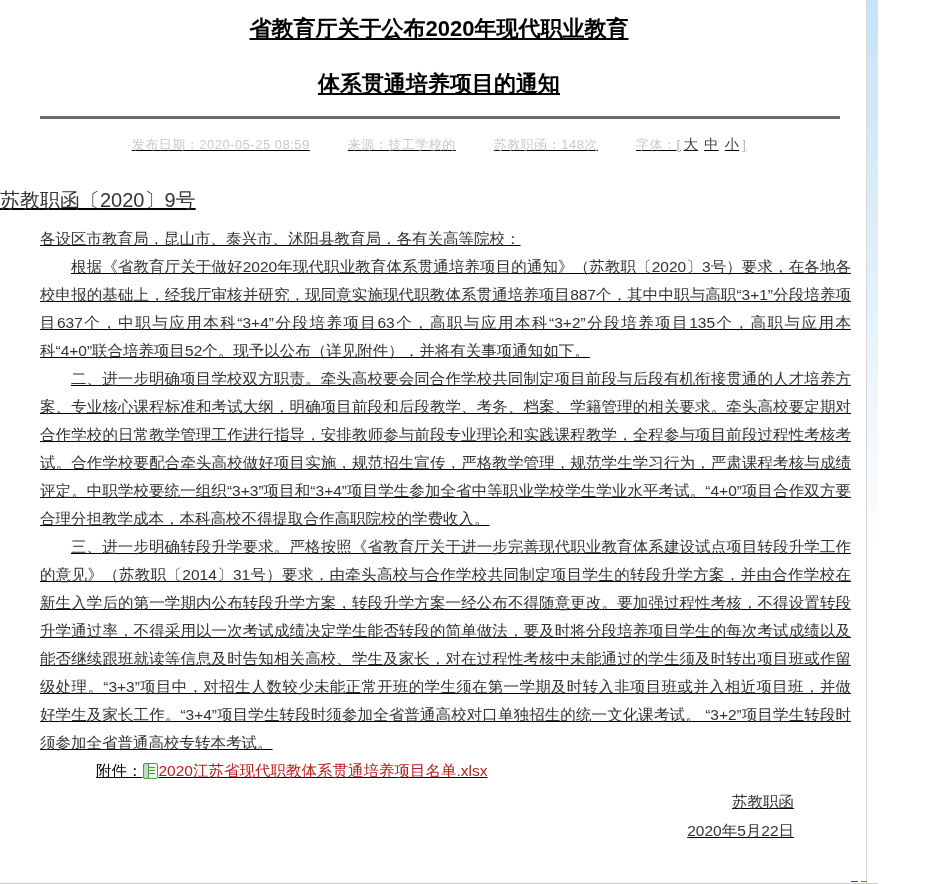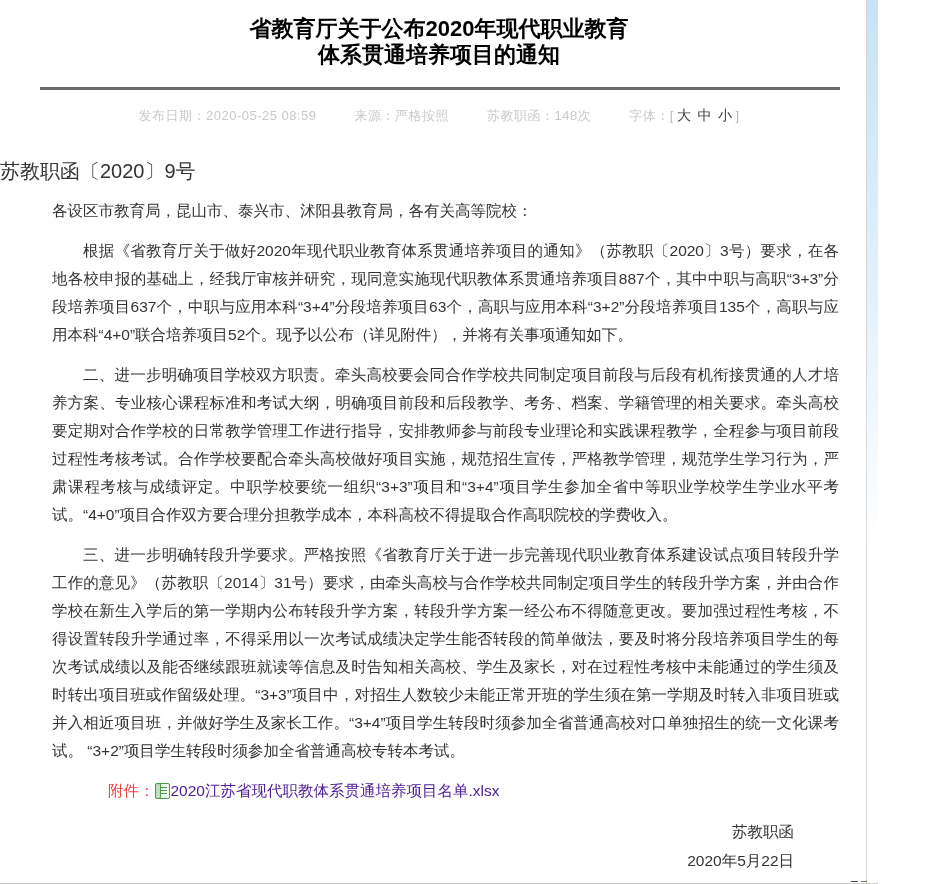--- a/index.html
+++ b/index.html
@@ -5,20 +5,21 @@
   * { box-sizing: border-box; margin: 0; padding: 0; }
   html, body { background: #fff; }
   body { font-family: "Liberation Sans", "DejaVu Sans", sans-serif; }
 
   .page {
     position: relative;
     width: 878px;
     height: 884px;
     background: #ffffff;
     overflow: hidden;
+    text-decoration: underline;
   }
 
   
   .content-right-border {
     position: absolute; top: 0; right: 11px;
     width: 1px; height: 100%;
     background: #d8d8d8;
   }
   .right-gradient-strip {
     position: absolute; top: 0; right: 0;
@@ -31,21 +32,21 @@
     background: #cccccc;
   }
 
   .title-block { padding-top: 16px; text-align: center; }
   .title-line {
     font-size: 22px;
     font-weight: bold;
     color: #000;
     line-height: 26px;
   }
-  .title-line + .title-line { }
+  .title-line + .title-line { margin-top: 29px; }
 
   .divider {
     height: 3px;
     background: #6a6a6a;
     margin: 19px 38px 0 40px;
   }
 
   .meta-row {
     margin-top: 17px;
     display: flex;
@@ -72,37 +73,37 @@
     color: #333;
   }
 
   .article {
     margin: 11px 27px 0 40px;
     font-size: 15.5px;
     color: #333;
     line-height: 28px;
     text-align: justify;
   }
-  .article p { margin: 12px; }
+  .article p { margin: 0; }
   .article p.indent { text-indent: 2em; }
 
   .attachment-row {
     margin-top: 0;
     padding-left: 2em;
     white-space: nowrap;
   }
-  .attachment-label { color: #ef4444; padding-left: 25px; }
+  .attachment-label { color: #000000; padding-left: 25px; }
   .excel-icon {
     display: inline-block;
     width: 15px; height: 16px;
     vertical-align: -3px;
     margin-right: 1px;
   }
   .attachment-link {
-    color: #4c1d95;
+    color: #b91c1c;
     text-decoration: none;
     cursor: pointer;
   }
 
   .signature-block {
     margin: 2px 57px 0 0;
     text-align: right;
     font-size: 15.5px;
     color: #333;
     line-height: 29px;
@@ -133,32 +134,32 @@
 
   <div class="title-block">
     <div class="title-line">省教育厅关于公布2020年现代职业教育</div>
     <div class="title-line">体系贯通培养项目的通知</div>
   </div>
 
   <div class="divider"></div>
 
   <div class="meta-row">
     <span class="meta-item">发布日期：2020-05-25 08:59</span>
-    <span class="meta-item">来源：严格按照</span>
+    <span class="meta-item">来源：技工学校的</span>
     <span class="meta-item">苏教职函：148次</span>
     <span class="meta-item font-switcher">
       <span>字体：</span><span class="bracket">[</span><span class="font-size-option">大</span><span class="font-size-option">中</span><span class="font-size-option">小</span><span class="bracket">]</span>
     </span>
   </div>
 
   <div class="doc-number">苏教职函〔2020〕9号</div>
 
   <div class="article">
     <p>各设区市教育局，昆山市、泰兴市、沭阳县教育局，各有关高等院校：</p>
-    <p class="indent">根据《省教育厅关于做好2020年现代职业教育体系贯通培养项目的通知》（苏教职〔2020〕3号）要求，在各地各校申报的基础上，经我厅审核并研究，现同意实施现代职教体系贯通培养项目887个，其中中职与高职“3+3”分段培养项目637个，中职与应用本科“3+4”分段培养项目63个，高职与应用本科“3+2”分段培养项目135个，高职与应用本科“4+0”联合培养项目52个。现予以公布（详见附件），并将有关事项通知如下。</p>
+    <p class="indent">根据《省教育厅关于做好2020年现代职业教育体系贯通培养项目的通知》（苏教职〔2020〕3号）要求，在各地各校申报的基础上，经我厅审核并研究，现同意实施现代职教体系贯通培养项目887个，其中中职与高职“3+1”分段培养项目637个，中职与应用本科“3+4”分段培养项目63个，高职与应用本科“3+2”分段培养项目135个，高职与应用本科“4+0”联合培养项目52个。现予以公布（详见附件），并将有关事项通知如下。</p>
     <p class="indent">二、进一步明确项目学校双方职责。牵头高校要会同合作学校共同制定项目前段与后段有机衔接贯通的人才培养方案、专业核心课程标准和考试大纲，明确项目前段和后段教学、考务、档案、学籍管理的相关要求。牵头高校要定期对合作学校的日常教学管理工作进行指导，安排教师参与前段专业理论和实践课程教学，全程参与项目前段过程性考核考试。合作学校要配合牵头高校做好项目实施，规范招生宣传，严格教学管理，规范学生学习行为，严肃课程考核与成绩评定。中职学校要统一组织“3+3”项目和“3+4”项目学生参加全省中等职业学校学生学业水平考试。“4+0”项目合作双方要合理分担教学成本，本科高校不得提取合作高职院校的学费收入。</p>
     <p class="indent">三、进一步明确转段升学要求。严格按照《省教育厅关于进一步完善现代职业教育体系建设试点项目转段升学工作的意见》（苏教职〔2014〕31号）要求，由牵头高校与合作学校共同制定项目学生的转段升学方案，并由合作学校在新生入学后的第一学期内公布转段升学方案，转段升学方案一经公布不得随意更改。要加强过程性考核，不得设置转段升学通过率，不得采用以一次考试成绩决定学生能否转段的简单做法，要及时将分段培养项目学生的每次考试成绩以及能否继续跟班就读等信息及时告知相关高校、学生及家长，对在过程性考核中未能通过的学生须及时转出项目班或作留级处理。“3+3”项目中，对招生人数较少未能正常开班的学生须在第一学期及时转入非项目班或并入相近项目班，并做好学生及家长工作。“3+4”项目学生转段时须参加全省普通高校对口单独招生的统一文化课考试。 “3+2”项目学生转段时须参加全省普通高校专转本考试。</p>
 
     <p class="attachment-row"><span class="attachment-label">附件：</span><span class="excel-icon"><svg width="15" height="16" viewBox="0 0 15 16" xmlns="http://www.w3.org/2000/svg">
             <rect x="0.5" y="0.5" width="14" height="15" rx="1.5" fill="#eef7ee" stroke="#4c9a4c"></rect>
             <path d="M3 4.5h9M3 7.5h9M3 10.5h9" stroke="#4c9a4c" stroke-width="1.2" fill="none"></path>
             <rect x="0.5" y="0.5" width="5" height="15" rx="1.5" fill="#bfe0bf" stroke="#4c9a4c"></rect>
           </svg></span><a class="attachment-link">2020江苏省现代职教体系贯通培养项目名单.xlsx</a></p>
 
     <div class="signature-block">

